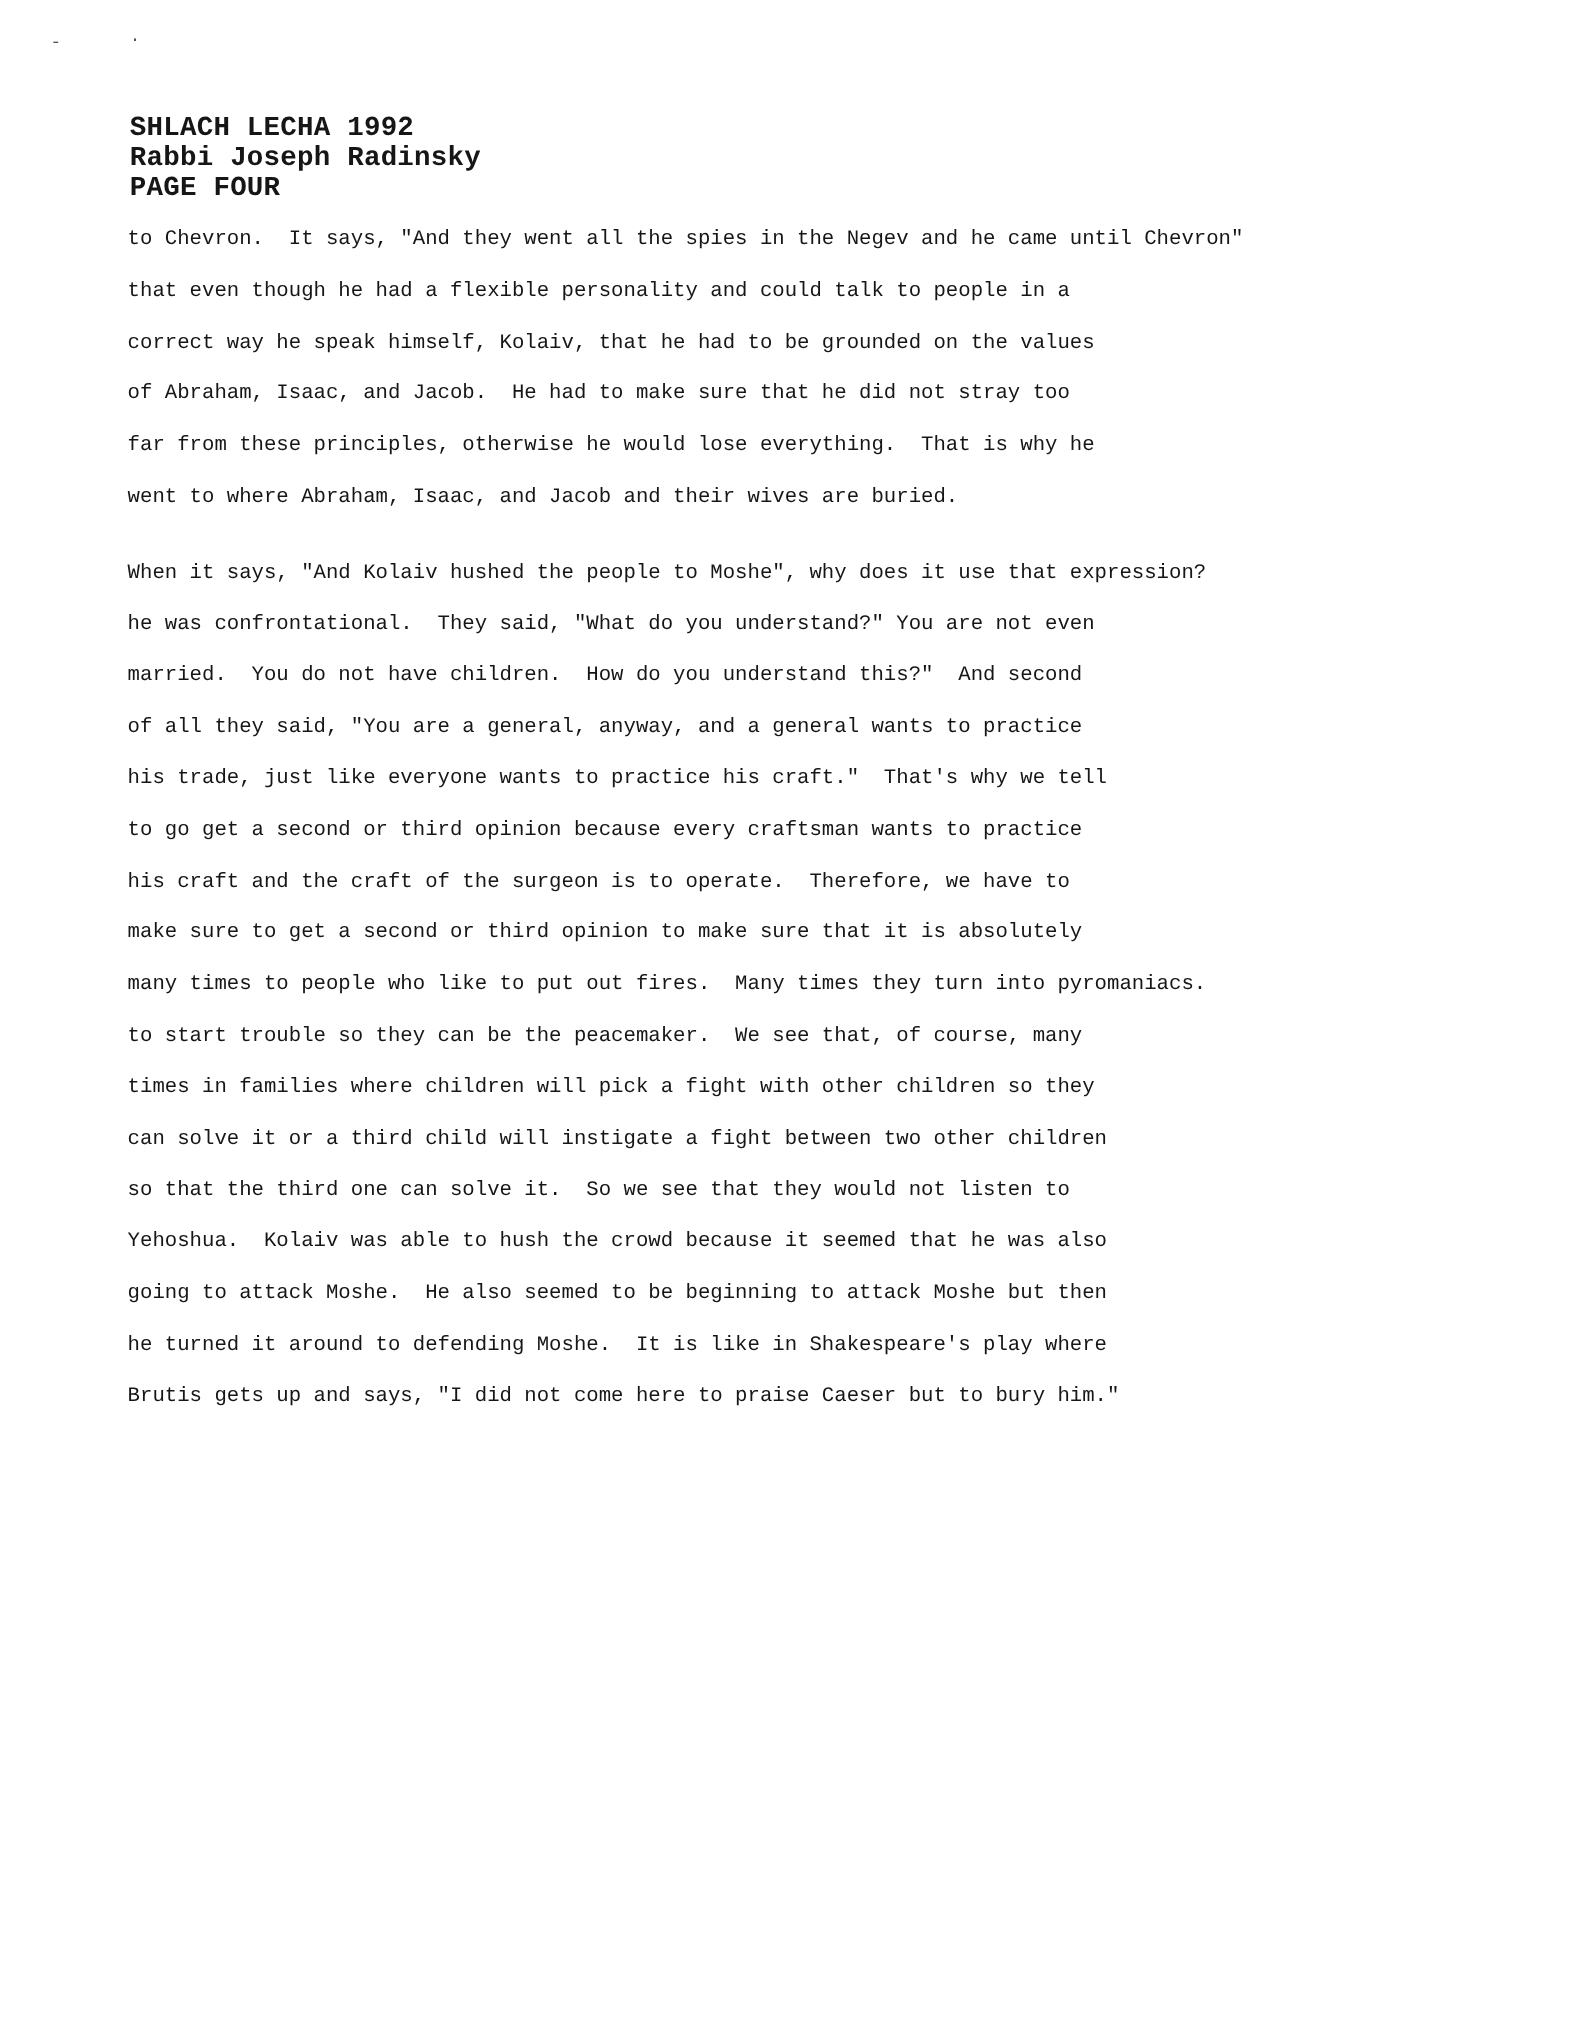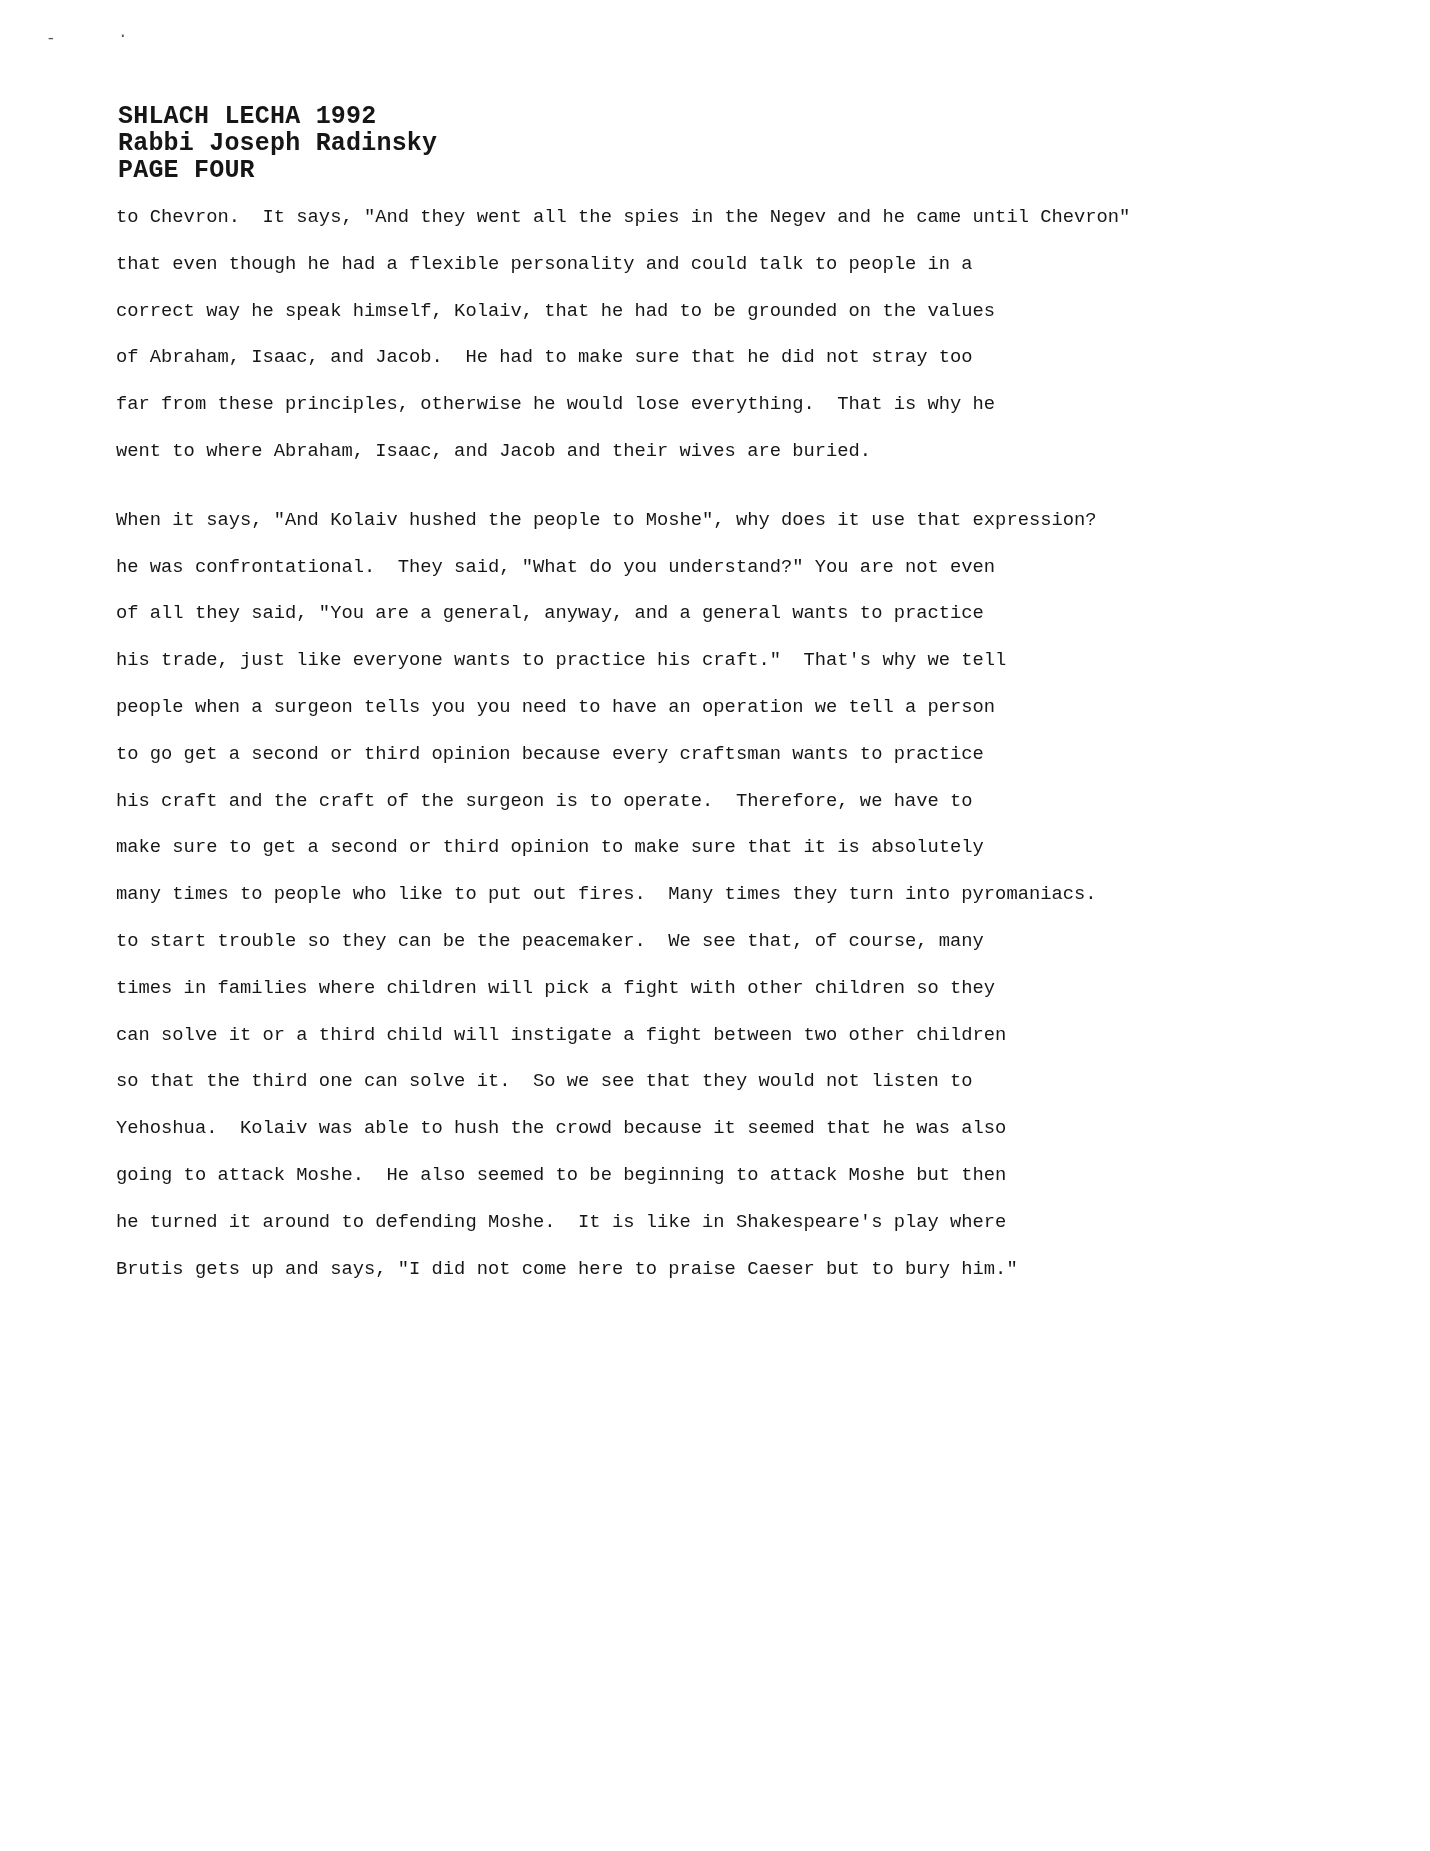--- a/index.html
+++ b/index.html
@@ -71,23 +71,23 @@
         <div class="text-line">to Chevron.  It says, "And they went all the spies in the Negev and he came until Chevron"</div>
         <div class="text-line">that even though he had a flexible personality and could talk to people in a</div>
         <div class="text-line">correct way he speak himself, Kolaiv, that he had to be grounded on the values</div>
         <div class="text-line">of Abraham, Isaac, and Jacob.  He had to make sure that he did not stray too</div>
         <div class="text-line">far from these principles, otherwise he would lose everything.  That is why he</div>
         <div class="text-line">went to where Abraham, Isaac, and Jacob and their wives are buried.</div>
       </div>
     <div class="paragraph">
         <div class="text-line">When it says, "And Kolaiv hushed the people to Moshe", why does it use that expression?</div>
         <div class="text-line">he was confrontational.  They said, "What do you understand?" You are not even</div>
+        <div class="text-line">married.  You do not have children.  How do you understand this?"  And second</div>
         <div class="text-line">of all they said, "You are a general, anyway, and a general wants to practice</div>
         <div class="text-line">his trade, just like everyone wants to practice his craft."  That's why we tell</div>
-        <div class="text-line">people when a surgeon tells you you need to have an operation we tell a person</div>
         <div class="text-line">to go get a second or third opinion because every craftsman wants to practice</div>
         <div class="text-line">his craft and the craft of the surgeon is to operate.  Therefore, we have to</div>
         <div class="text-line">make sure to get a second or third opinion to make sure that it is absolutely</div>
         <div class="text-line">many times to people who like to put out fires.  Many times they turn into pyromaniacs.</div>
         <div class="text-line">to start trouble so they can be the peacemaker.  We see that, of course, many</div>
         <div class="text-line">times in families where children will pick a fight with other children so they</div>
         <div class="text-line">can solve it or a third child will instigate a fight between two other children</div>
         <div class="text-line">so that the third one can solve it.  So we see that they would not listen to</div>
         <div class="text-line">Yehoshua.  Kolaiv was able to hush the crowd because it seemed that he was also</div>
         <div class="text-line">going to attack Moshe.  He also seemed to be beginning to attack Moshe but then</div>

